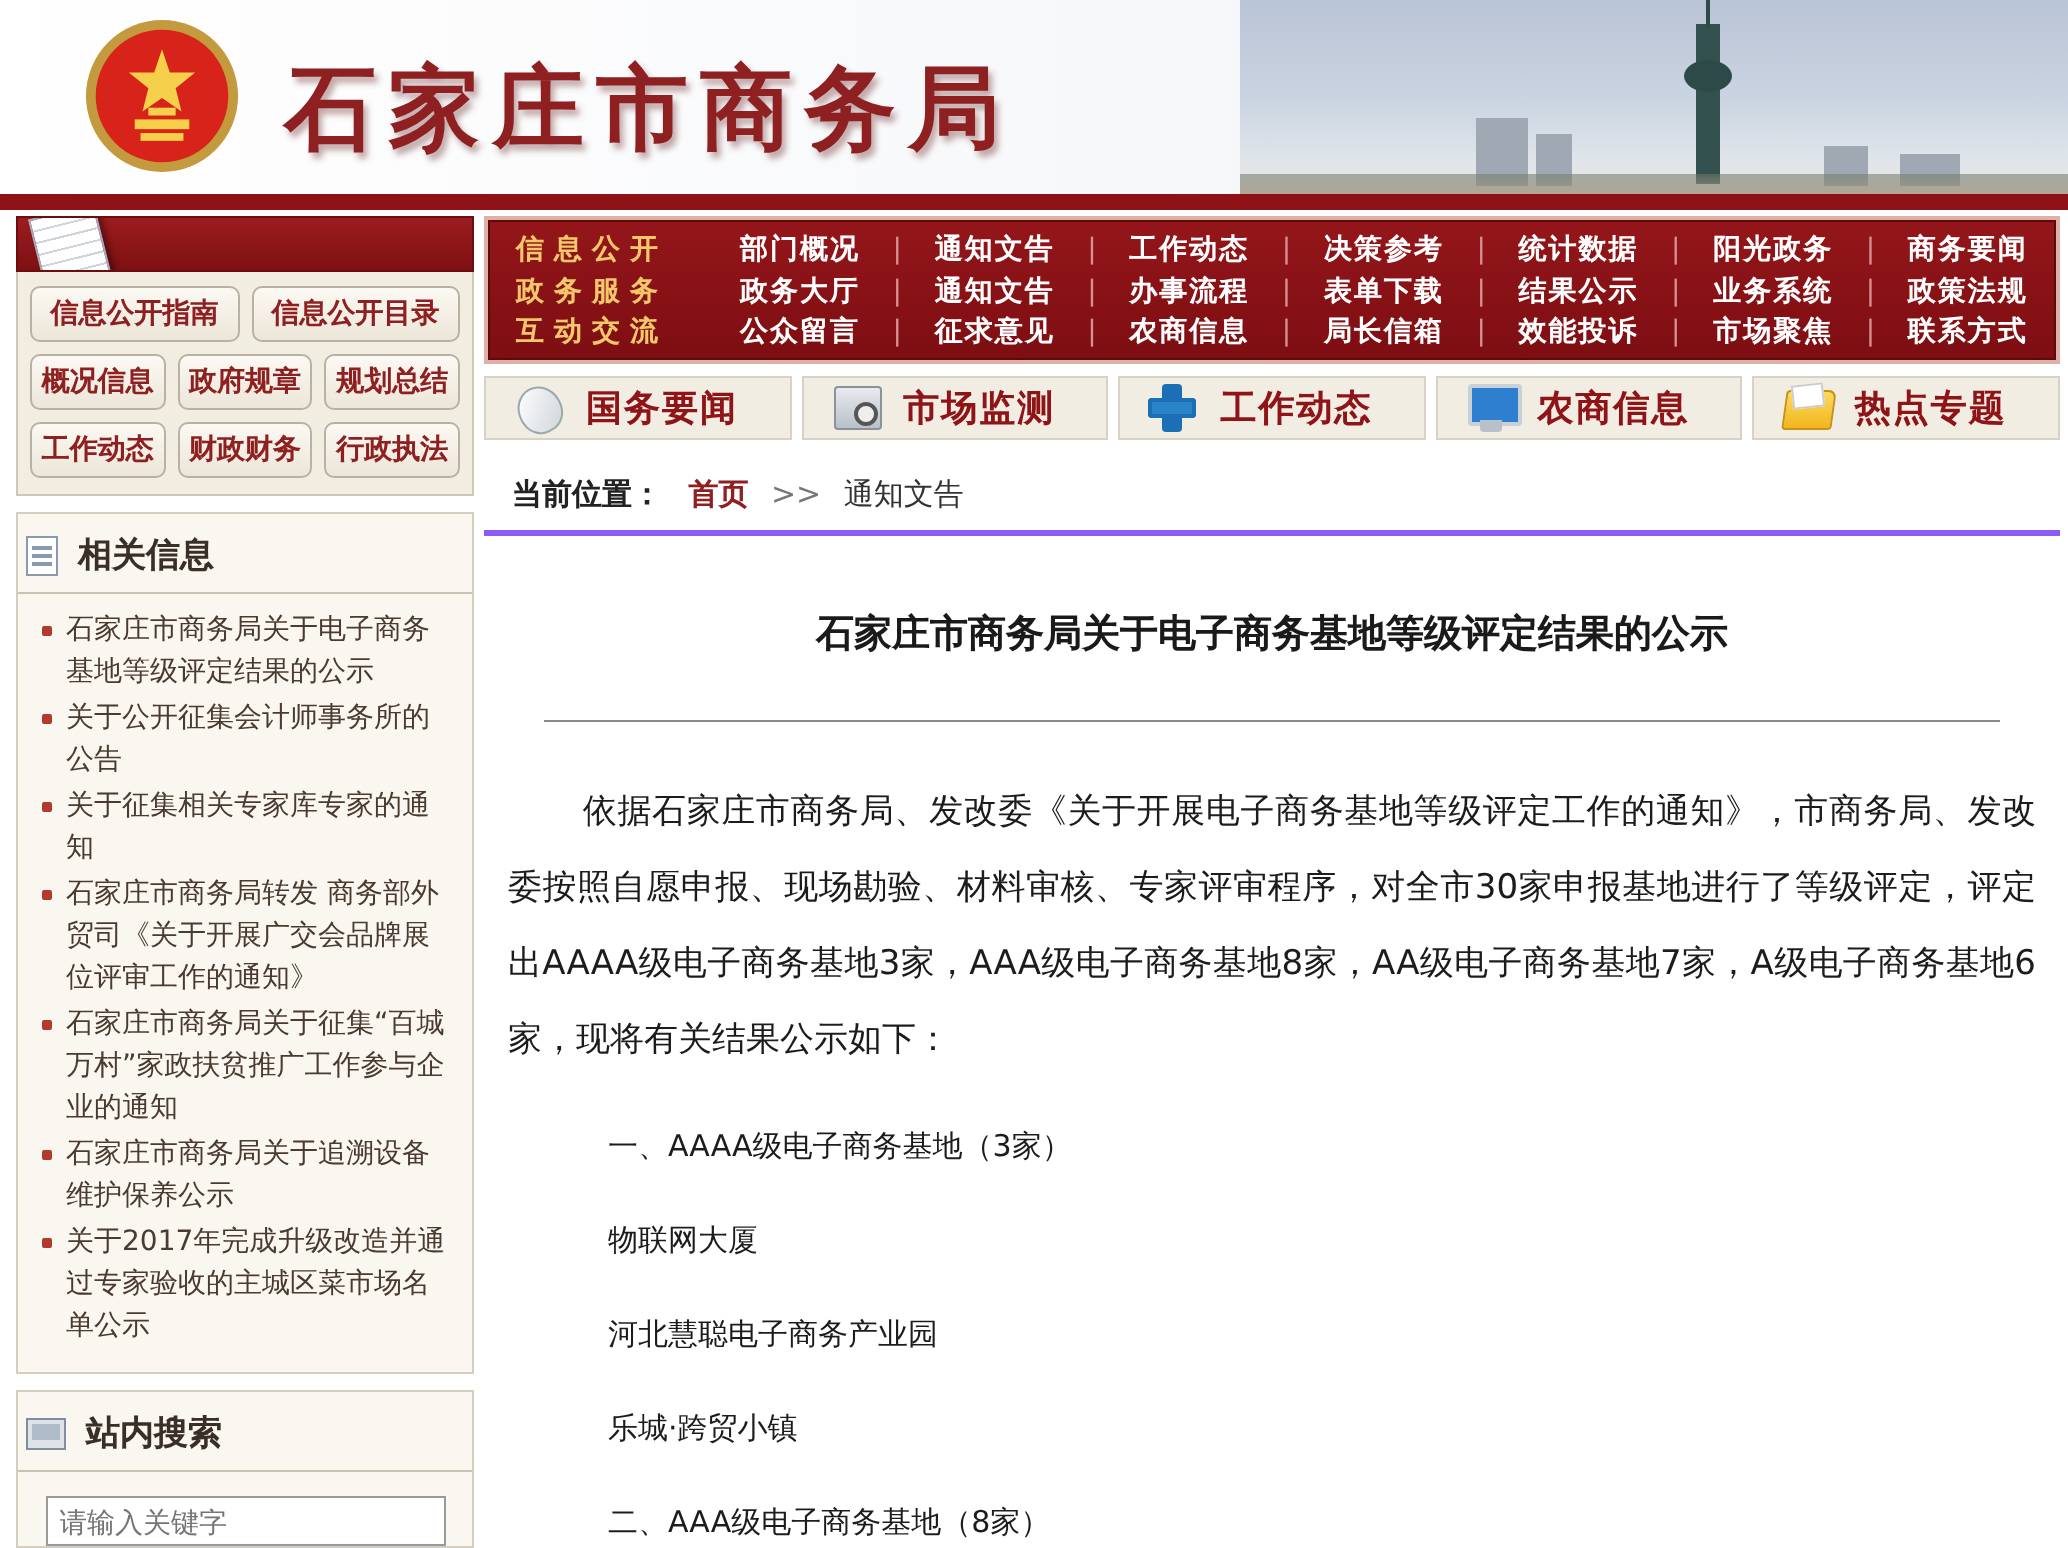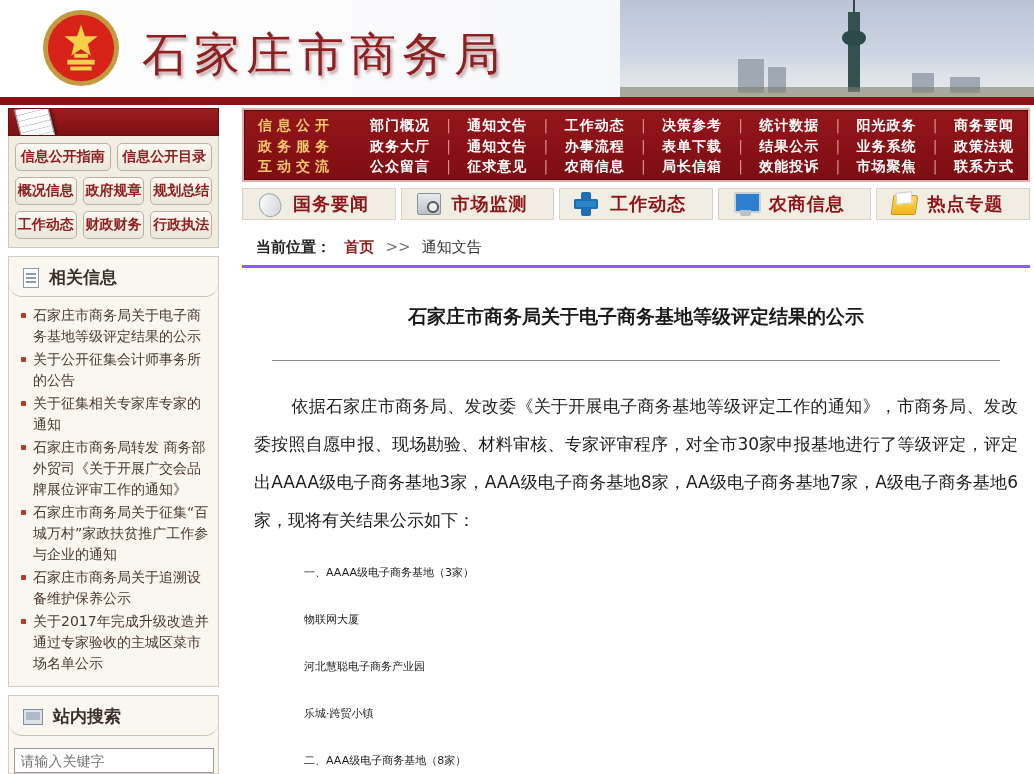--- a/index.html
+++ b/index.html
@@ -4,50 +4,50 @@
 <style>
   * { margin:0; padding:0; box-sizing:border-box; }
   html,body { width:1034px; height:774px; overflow:hidden; background:#fff;
     font-family:"DejaVu Sans","Liberation Sans",sans-serif; }
   #page { position:relative; width:1034px; height:774px; background:#fff; }
 
   
   #header { position:absolute; left:0; top:0; width:1034px; height:97px;
     background:linear-gradient(90deg,#ffffff 0%,#f7f8fa 55%,#eef1f6 100%); }
   #emblem { position:absolute; left:42px; top:8px; width:78px; height:80px; }
-  #site-title { position:absolute; left:142px; top:24px; font-size:46px; font-weight:normal;
+  #site-title { position:absolute; left:142px; top:24px; font-size:46px; font-weight:bold;
     color:#8e2022; letter-spacing:6px; text-shadow:2px 3px 3px rgba(120,60,60,.45); }
   #header-photo { position:absolute; right:0; top:0; width:414px; height:97px; overflow:hidden;
     background:linear-gradient(180deg,#b9c4d6 0%,#ccd5e2 55%,#dfe4ea 80%,#e8e9e6 100%); }
   .tower { position:absolute; left:228px; top:12px; width:12px; height:80px; background:#33514f; }
   .tower:before { content:""; position:absolute; left:-6px; top:18px; width:24px; height:16px;
     background:#2e4a48; border-radius:50%; }
   .tower:after { content:""; position:absolute; left:5px; top:-12px; width:2px; height:14px; background:#2e4a48; }
   .bldg { position:absolute; background:#9fa8b3; bottom:4px; }
   .treeline { position:absolute; left:0; bottom:0; width:100%; height:10px;
     background:linear-gradient(180deg,rgba(110,120,105,.55),rgba(160,150,130,.8)); }
   #header-strip { position:absolute; left:0; top:97px; width:1034px; height:8px; background:#8d1115; }
 
   
-  #sidebar { position:absolute; left:8px; top:108px; width:211px; height:666px;
+  #sidebar { position:absolute; left:8px; top:108px; width:229px; height:666px;
     display:flex; flex-direction:column; }
   #gov-banner { position:relative; height:42px; background:linear-gradient(180deg,#9b1d1f,#7e1013);
     border:1px solid #6d0d10; overflow:hidden; }
   .notepad { position:absolute; left:10px; top:-4px; width:34px; height:46px; background:
     repeating-linear-gradient(180deg,#fff 0 5px,#cfd4da 5px 6px); transform:rotate(-14deg);
     border:1px solid #aab; box-shadow:2px 2px 3px rgba(0,0,0,.4); }
   #gov-buttons { background:#f2ede1; border:1px solid #cfc8b8; border-top:none;
     padding:7px 6px 8px; display:flex; flex-direction:column; gap:6px; }
   .btn-row { display:flex; gap:6px; justify-content:center; }
   .side-btn { flex:1; background:linear-gradient(180deg,#fbf9f3,#ece6d8); border:1px solid #b9b2a2;
     border-radius:5px; color:#8e2022; font-weight:bold; font-size:14px; text-align:center;
     padding:4px 0; cursor:pointer; white-space:nowrap; }
   .panel { background:#faf7f0; border:1px solid #d4cec0; margin-top:8px; }
-  .panel-head { display:flex; align-items:center; gap:10px; padding:9px 10px 7px 14px;
-    border-bottom:1px solid #c9c2b2;border-radius:13px; }
+  .panel-head { display:flex; align-items:center; gap:10px; padding:9px 10px 7px 4px;
+    border-bottom:1px solid #c9c2b2; }
   .panel-title { font-size:17px; font-weight:bold; color:#3a2f28; }
   .doc-icon { width:16px; height:20px; background:#fff; border:1px solid #8a9ab0; position:relative; }
   .doc-icon:before { content:""; position:absolute; left:2px; top:4px; width:10px; height:2px;
     background:#8a9ab0; box-shadow:0 4px 0 #8a9ab0, 0 8px 0 #8a9ab0; }
   .pc-icon { width:20px; height:16px; background:#dfe3e8; border:1px solid #7f8ea0; position:relative; }
   .pc-icon:before { content:""; position:absolute; left:2px; top:2px; width:14px; height:8px; background:#aebbc9; }
   #related-list { list-style:none; padding:8px 8px 10px 8px; }
   #related-list li { position:relative; font-size:14px; line-height:21px; color:#4a3b30;
     padding:0 0 1px 16px; margin-bottom:1px; cursor:pointer; }
   #related-list li:before { content:""; position:absolute; left:4px; top:8px; width:5px; height:5px;
@@ -99,21 +99,21 @@
   #crumb-home { color:#8e2022; cursor:pointer; margin:0 6px 0 8px; }
   #crumb-sep { color:#777; font-weight:normal; margin-right:6px; }
   #crumb-current { color:#333; font-weight:normal; }
 
   #article { padding:0 10px; }
   #article-title { margin-top:36px; text-align:center; font-size:19px; font-weight:bold; color:#1a1a1a; }
   #title-rule { margin:30px 20px 0 20px; border-bottom:1px solid #8a8a8a; }
   #article-body { margin-top:26px; font-size:17px; line-height:38px; color:#1c1c1c;
     text-align:justify; text-indent:2.2em; padding:0 2px; }
   #article-lines { margin-top:10px; padding-left:52px; }
-  .art-line { font-size:11px; color:#1c1c1c; line-height:26px; margin-top:21px; }
+  .art-line { font-size:15px; color:#1c1c1c; line-height:26px; margin-top:21px; }
   .art-line span { display:inline-block; }
 </style>
 </head>
 <body>
 
 <div id="page">
 
   <div id="header">
     <svg id="emblem" viewBox="0 0 80 80">
       <circle cx="40" cy="40" r="39" fill="#c49a3f"></circle>

